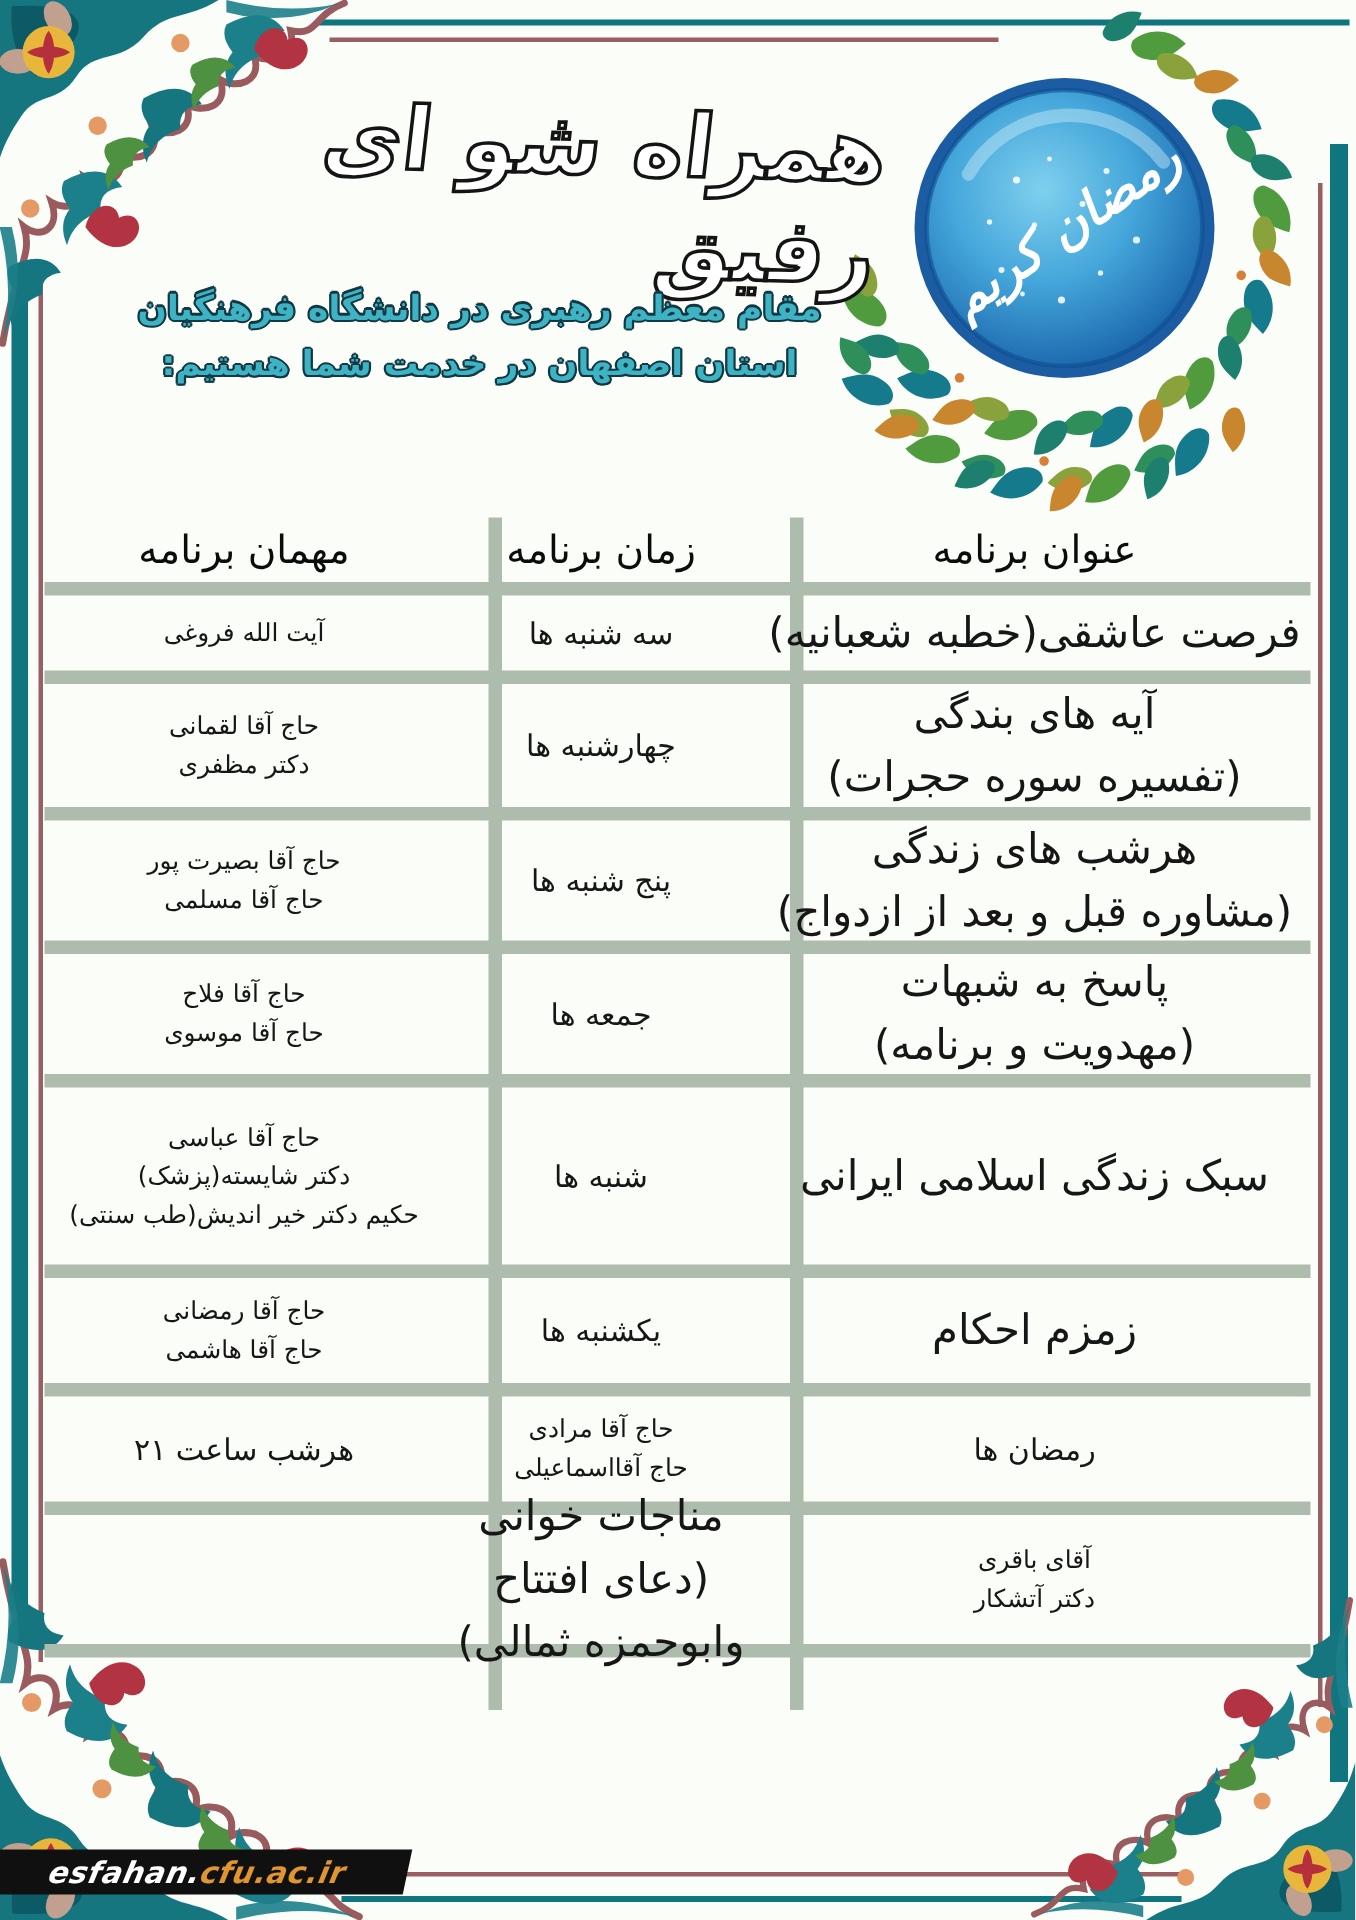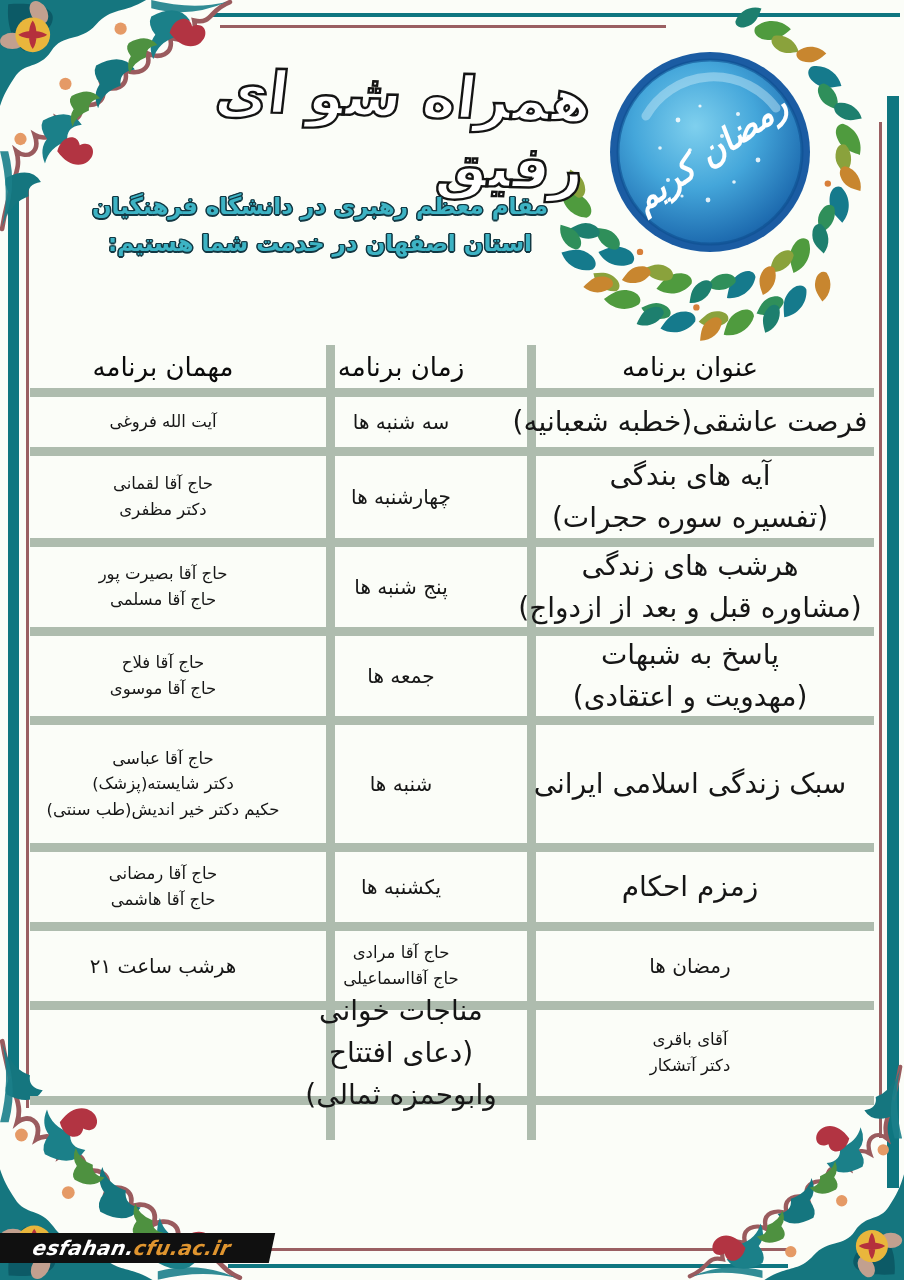--- a/index.html
+++ b/index.html
@@ -239,21 +239,21 @@
     <div class="cell guest">حاج آقا لقمانی
 دکتر مظفری</div>
 
     <div class="cell title">هرشب های زندگی
 (مشاوره قبل و بعد از ازدواج)</div>
     <div class="cell time">پنج شنبه ها</div>
     <div class="cell guest">حاج آقا بصیرت پور
 حاج آقا مسلمی</div>
 
     <div class="cell title">پاسخ به شبهات
-(مهدویت و اعتقادی)</div>
+(مهدویت و برنامه)</div>
     <div class="cell time">جمعه ها</div>
     <div class="cell guest">حاج آقا فلاح
 حاج آقا موسوی</div>
 
     <div class="cell title">سبک زندگی اسلامی ایرانی</div>
     <div class="cell time">شنبه ها</div>
     <div class="cell guest">حاج آقا عباسی
 دکتر شایسته(پزشک)
 حکیم دکتر خیر اندیش(طب سنتی)</div>
 

